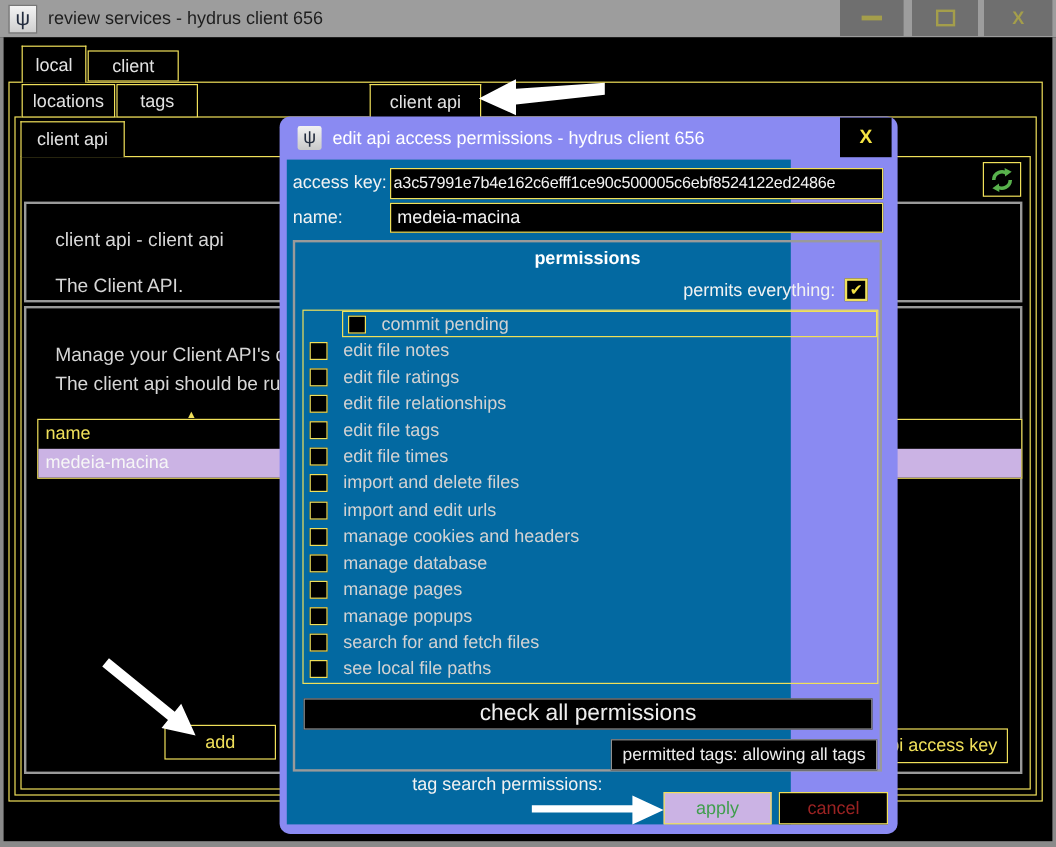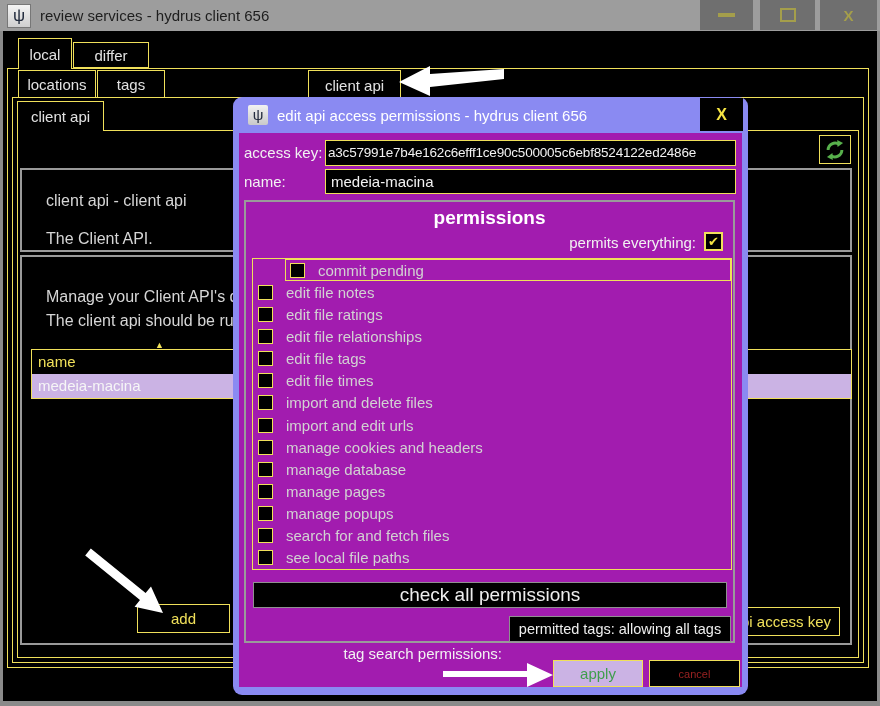--- a/index.html
+++ b/index.html
@@ -43,40 +43,40 @@
   .sortTri{color:var(--yellow);font-size:9px;z-index:2;}
   
   .dialog{left:233px;top:97px;width:515px;height:598px;background:var(--peri);
     border-radius:9px;z-index:10;}
   .dlgTitle{left:0;top:0;width:100%;height:36px;display:flex;align-items:center;}
   .dlgIcon{width:20px;height:20px;margin-left:15px;background:linear-gradient(#f2f2f2,#c9c9c9);
     color:#232c3e;font-size:15px;line-height:20px;text-align:center;border-radius:2px;}
   .dlgTitleText{margin-left:9px;color:#fff;font-size:15px;}
   .dlgX{right:5px;top:1px;width:43px;height:33px;background:#000;color:#f5e443;
     font-weight:bold;font-size:16px;display:flex;align-items:center;justify-content:center;}
-  .dlgBody{left:6px;top:36px;width:503px;height:554px;background:#a21caf;}
+  .dlgBody{left:6px;top:36px;width:420px;height:554px;background:#0369a1;}
   .dlbl{color:#f2f2f2;font-size:15px;}
   .dinput{background:#000;border:1px solid var(--yellow);color:#f2f2f2;
     white-space:nowrap;overflow:hidden;}
   .groupbox{border:2px solid var(--graybrd);}
-  .permTitle{width:100%;text-align:center;color:#fff;font-weight:bold;font-size:19px;}
+  .permTitle{width:100%;text-align:center;color:#fff;font-weight:bold;font-size:15px;}
   .cbBig{border:2px solid var(--yellow);background:#000;color:#f5e443;font-weight:bold;
     display:flex;align-items:center;justify-content:center;font-size:13px;}
   .permList{border:1px solid var(--yellow);display:flex;flex-direction:column;}
   .perm-row{flex:1;display:flex;align-items:center;padding-left:5px;}
   .perm-row.focused{outline:1px solid var(--yellow);outline-offset:-1px;margin-left:32px;}
   .perm-cb{width:15px;height:15px;border:1px solid var(--yellow);box-sizing:border-box;
     background:#000;margin-right:13px;flex:none;}
   .perm-label{color:#d2d2d2;font-size:15px;}
   .gbtn{background:#000;border:1px solid #909090;color:#eee;font-size:19px;
     display:flex;align-items:center;justify-content:center;}
   .applyBtn{background:var(--lav);border:1px solid var(--yellow);color:var(--green);
     font-size:15px;display:flex;align-items:center;justify-content:center;}
   .cancelBtn{background:#000;border:1px solid var(--yellow);color:var(--red);
-    font-size:11px;display:flex;align-items:center;justify-content:center;}
+    font-size:15px;display:flex;align-items:center;justify-content:center;}
   .arrow{z-index:50;}
 </style>
 </head>
 <body>
 
 <div id="stage">
 
   <div class="abs titlebar">
     <div class="appicon">ψ</div>
     <div class="titletext">review services - hydrus client 656</div>
@@ -96,21 +96,21 @@
   <div class="abs edge" style="left:0;top:701px;width:880px;height:5px;"></div>
 
   <div class="abs yframe" style="left:7px;top:68px;width:862px;height:600px;"></div>
   <div class="abs yframe" style="left:12px;top:97px;width:852px;height:566px;"></div>
   <div class="abs yframe" style="left:17px;top:130px;width:842px;height:528px;"></div>
 
   <div class="abs tab sel" style="left:18px;top:38px;width:54px;height:31px;">
     <span>local</span>
   </div>
   <div class="abs tab" style="left:73px;top:42px;width:76px;height:26px;">
-    <span>differ</span>
+    <span>client</span>
   </div>
 
   <div class="abs tab" style="left:18px;top:70px;width:78px;height:28px;">
     <span>locations</span>
   </div>
   <div class="abs tab" style="left:97px;top:70px;width:68px;height:28px;">
     <span>tags</span>
   </div>
   <div class="abs tab sel" style="left:308px;top:70px;width:93px;height:29px;">
     <span>client api</span>

